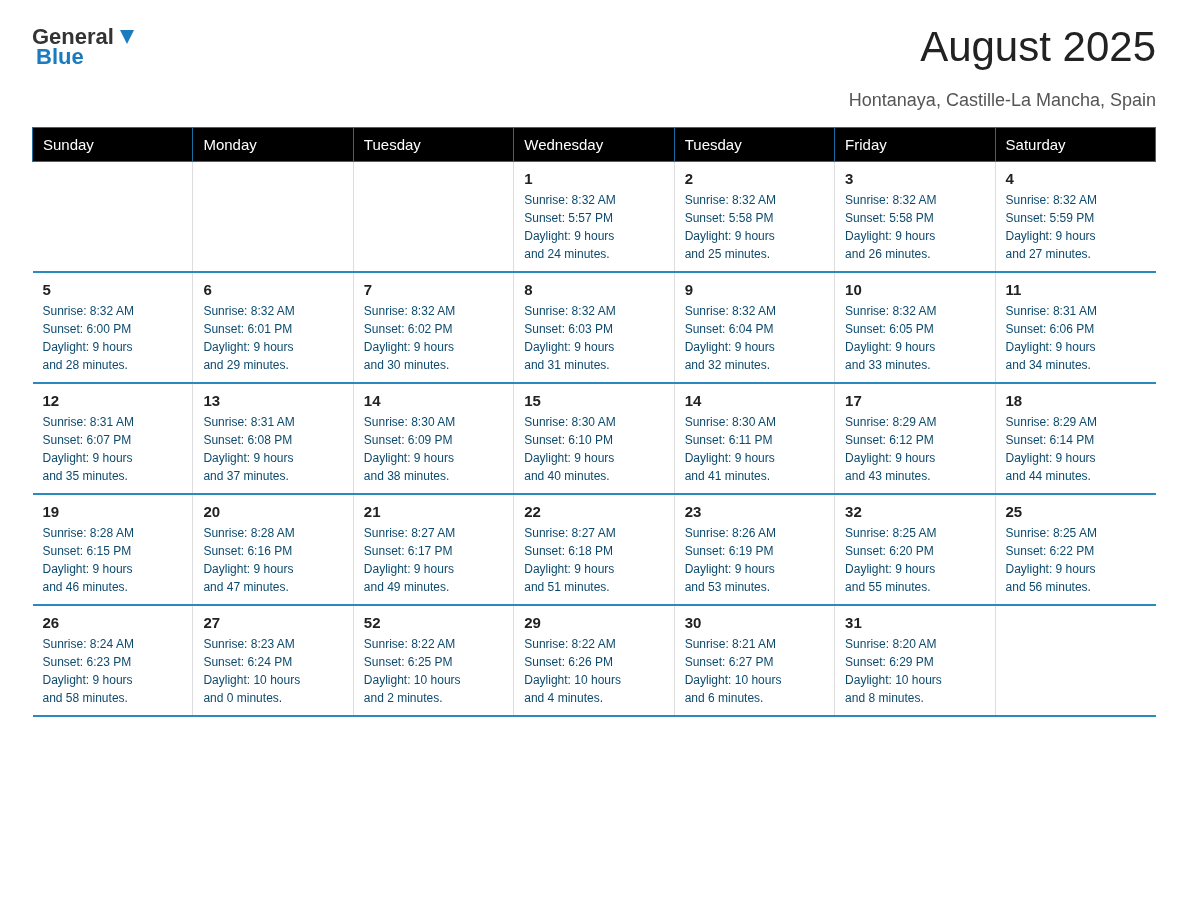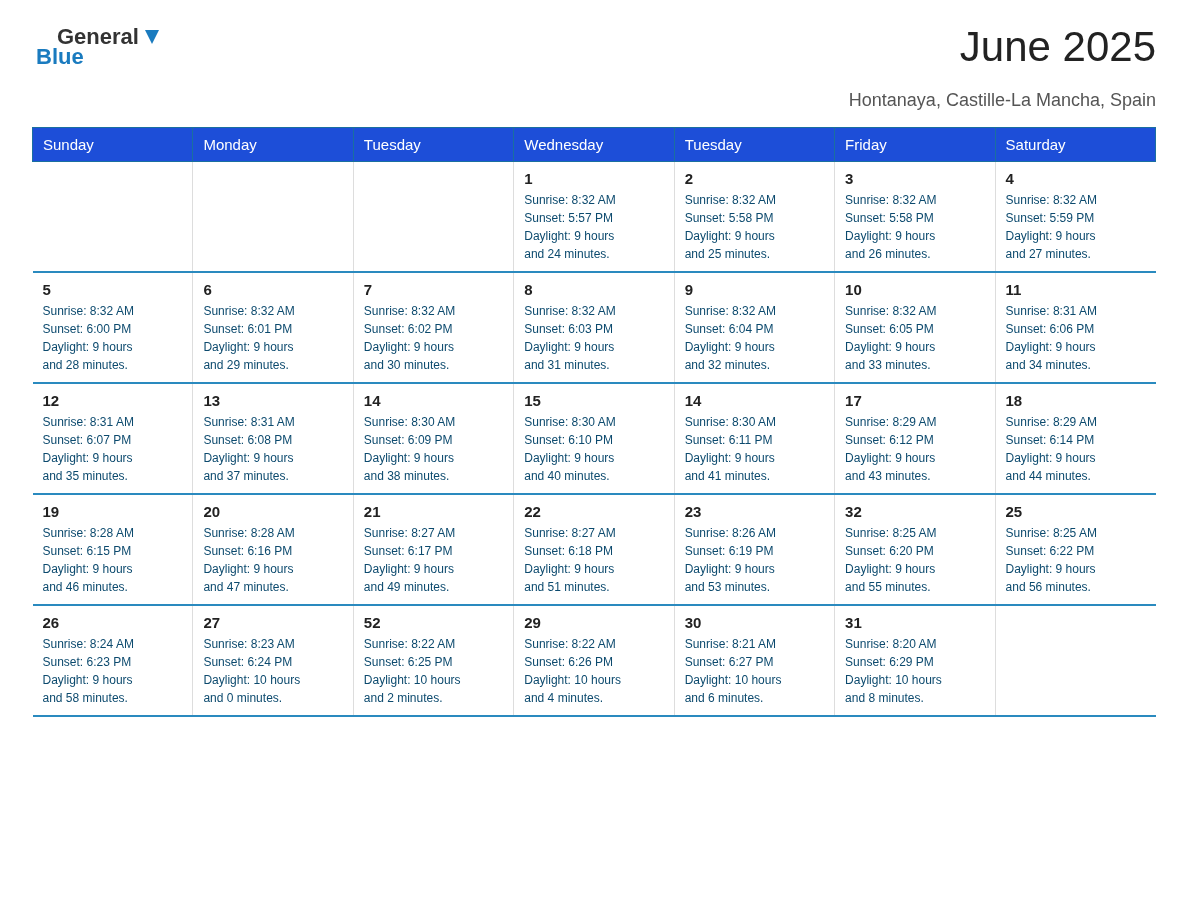--- a/index.html
+++ b/index.html
@@ -44,21 +44,21 @@
       font-size: 18px;
       color: #555;
       margin-top: 20px;
     }
     table {
       width: 100%;
       border-collapse: collapse;
       table-layout: fixed;
     }
     thead tr {
-      background-color: #1d4ed8;
+      background-color: #000000;
       padding-left: 43px;
     }
     thead th {
       color: #fff;
       font-size: 15px;
       font-weight: normal;
       padding: 8px 10px;
       text-align: left;
       border: 1px solid #1a6fa0;
     }
@@ -88,31 +88,31 @@
       color: #0c4a6e;
       line-height: 1.5;
     }
   </style>
 </head>
 <body>
 
 <div class="header-area">
   <div class="logo">
     <div style="display:flex; flex-direction:column; align-items:flex-start;">
-      <div style="display:flex; margin-left:25px;">
+      <div style="display:flex; ">
         <span class="logo-text-general">General</span>
         <svg width="22" height="22" viewBox="0 0 22 22" style="margin-left:2px; margin-top:2px;">
           <polygon points="4,4 18,4 11,18" fill="#1a7bbf"></polygon>
         </svg>
       </div>
       <span class="logo-text-blue" style="margin-top:-6px; margin-left:4px;">Blue</span>
     </div>
   </div>
   <div class="title-area">
-    <div class="month-title">June 2025</div>
+    <div class="month-title">August 2025</div>
     <div class="location-title">Hontanaya, Castille-La Mancha, Spain</div>
   </div>
 </div>
 
 <table>
   <thead>
     <tr>
     <th>Sunday</th>
         <th>Monday</th>
         <th>Tuesday</th>

